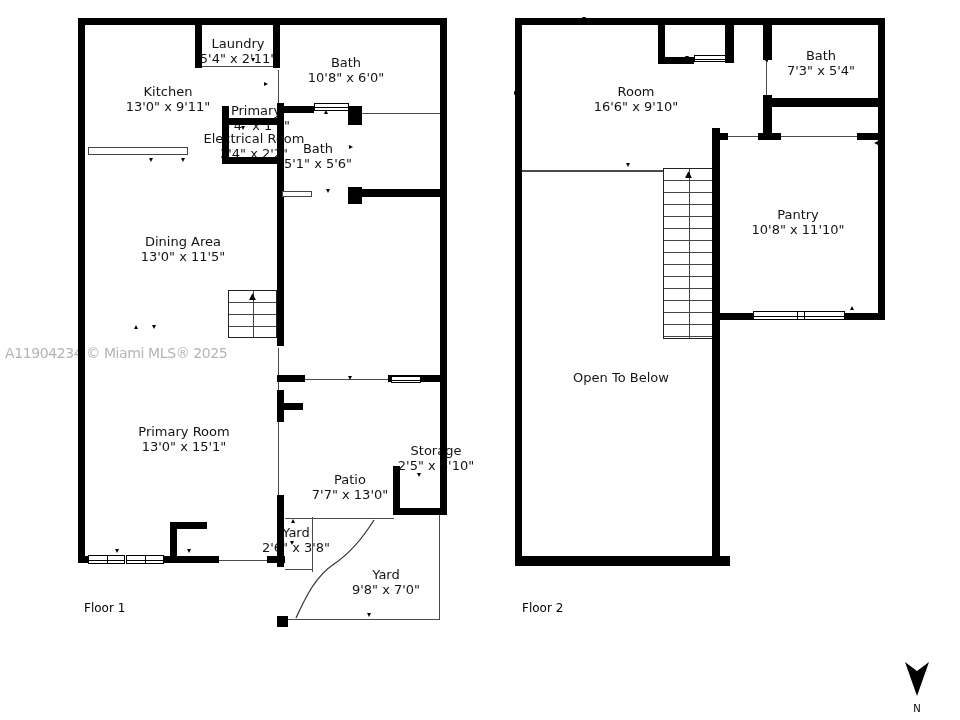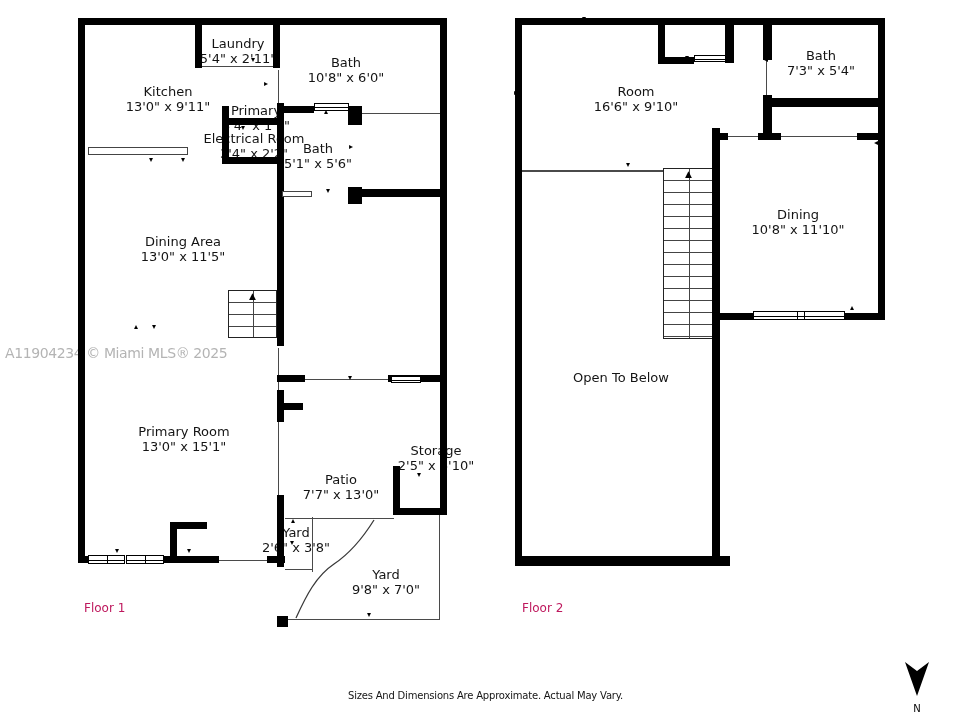--- a/index.html
+++ b/index.html
@@ -19,21 +19,21 @@
   .stairs{position:absolute;border:1px solid #222;box-sizing:border-box;z-index:1;
     background:repeating-linear-gradient(to bottom,transparent 0,transparent 11px,#444 11px,#444 12px);}
   .stairs::before{content:"";position:absolute;left:50%;top:0;bottom:0;width:1px;background:#444;}
   .stairs .arr{position:absolute;left:50%;top:0;transform:translateX(-50%);font-size:9px;line-height:10px;color:#000;z-index:2;}
   
   .rl{position:absolute;transform:translateX(-50%);text-align:center;font-size:13px;line-height:15px;
       white-space:nowrap;z-index:1;color:#141414;}
   .rl span{display:block;}
   
   .tk{position:absolute;z-index:4;font-size:8px;line-height:8px;color:#000;transform:translate(-50%,-50%);}
-  .floor-label{position:absolute;font-size:12px;color:#be185d;z-index:1;}
+  .floor-label{position:absolute;font-size:12px;color:#000000;z-index:1;}
   #watermark{position:absolute;left:5px;top:345px;font-size:14px;letter-spacing:-0.4px;color:#b4b4b4;z-index:0;white-space:nowrap;}
   #disclaimer{position:absolute;left:348px;top:690px;font-size:10px;letter-spacing:-0.2px;color:#141414;z-index:1;white-space:nowrap;}
   #north{position:absolute;left:902px;top:662px;width:30px;height:48px;z-index:1;text-align:center;}
   #north .n-label{font-size:10px;color:#000;margin-top:1px;display:block;}
   svg.overlay{position:absolute;left:0;top:0;z-index:1;pointer-events:none;}
 </style>
 </head>
 <body>
 
 <div id="plan">
@@ -69,21 +69,21 @@
       <span>13'0" x 11'5"</span>
     </div>
   <div class="rl" style="left:184px;top:424px">
       <span>Primary Room</span>
       <span>13'0" x 15'1"</span>
     </div>
   <div class="rl" style="left:436px;top:443px">
       <span>Storage</span>
       <span>2'5" x 6'10"</span>
     </div>
-  <div class="rl" style="left:341px;top:472px">
+  <div class="rl" style="left:350px;top:472px">
       <span>Patio</span>
       <span>7'7" x 13'0"</span>
     </div>
   <div class="rl" style="left:296px;top:525px">
       <span>Yard</span>
       <span>2'6" x 3'8"</span>
     </div>
   <div class="rl" style="left:386px;top:567px">
       <span>Yard</span>
       <span>9'8" x 7'0"</span>
@@ -91,21 +91,21 @@
 
   <div class="rl" style="left:636px;top:84px">
       <span>Room</span>
       <span>16'6" x 9'10"</span>
     </div>
   <div class="rl" style="left:821px;top:48px">
       <span>Bath</span>
       <span>7'3" x 5'4"</span>
     </div>
   <div class="rl" style="left:798px;top:207px">
-      <span>Dining</span>
+      <span>Pantry</span>
       <span>10'8" x 11'10"</span>
     </div>
   <div class="rl" style="left:621px;top:370px">
       <span>Open To Below</span>
     </div>
 
   <div class="stairs" style="left:228px;top:290px;width:49px;height:48px">
       <span class="arr">▲</span>
     </div>
 
@@ -190,21 +190,20 @@
   <div class="w" style="left:857px;top:133px;width:28px;height:7px"></div>
 
   <div class="win" style="left:694px;top:55px;width:32px;height:7px"></div>
   <div class="win" style="left:753px;top:311px;width:92px;height:9px">
       <i style="left:48%"></i>
       <i style="left:56%"></i>
     </div>
 
   <div class="floor-label" style="left:84px;top:601px">Floor 1</div>
   <div class="floor-label" style="left:522px;top:601px">Floor 2</div>
-  <div id="disclaimer">Sizes And Dimensions Are Approximate. Actual May Vary.</div>
 
   <div id="north">
     <svg width="28" height="36" viewBox="0 0 28 36">
       <polygon points="2,0 14,9 26,0 14,34" fill="#000"></polygon>
     </svg>
     <span class="n-label">N</span>
   </div>
 
 <div class="tk" style="left: 82px; top: 84px;">◂</div>
     <div class="tk" style="left: 266px; top: 84px;">▸</div>

